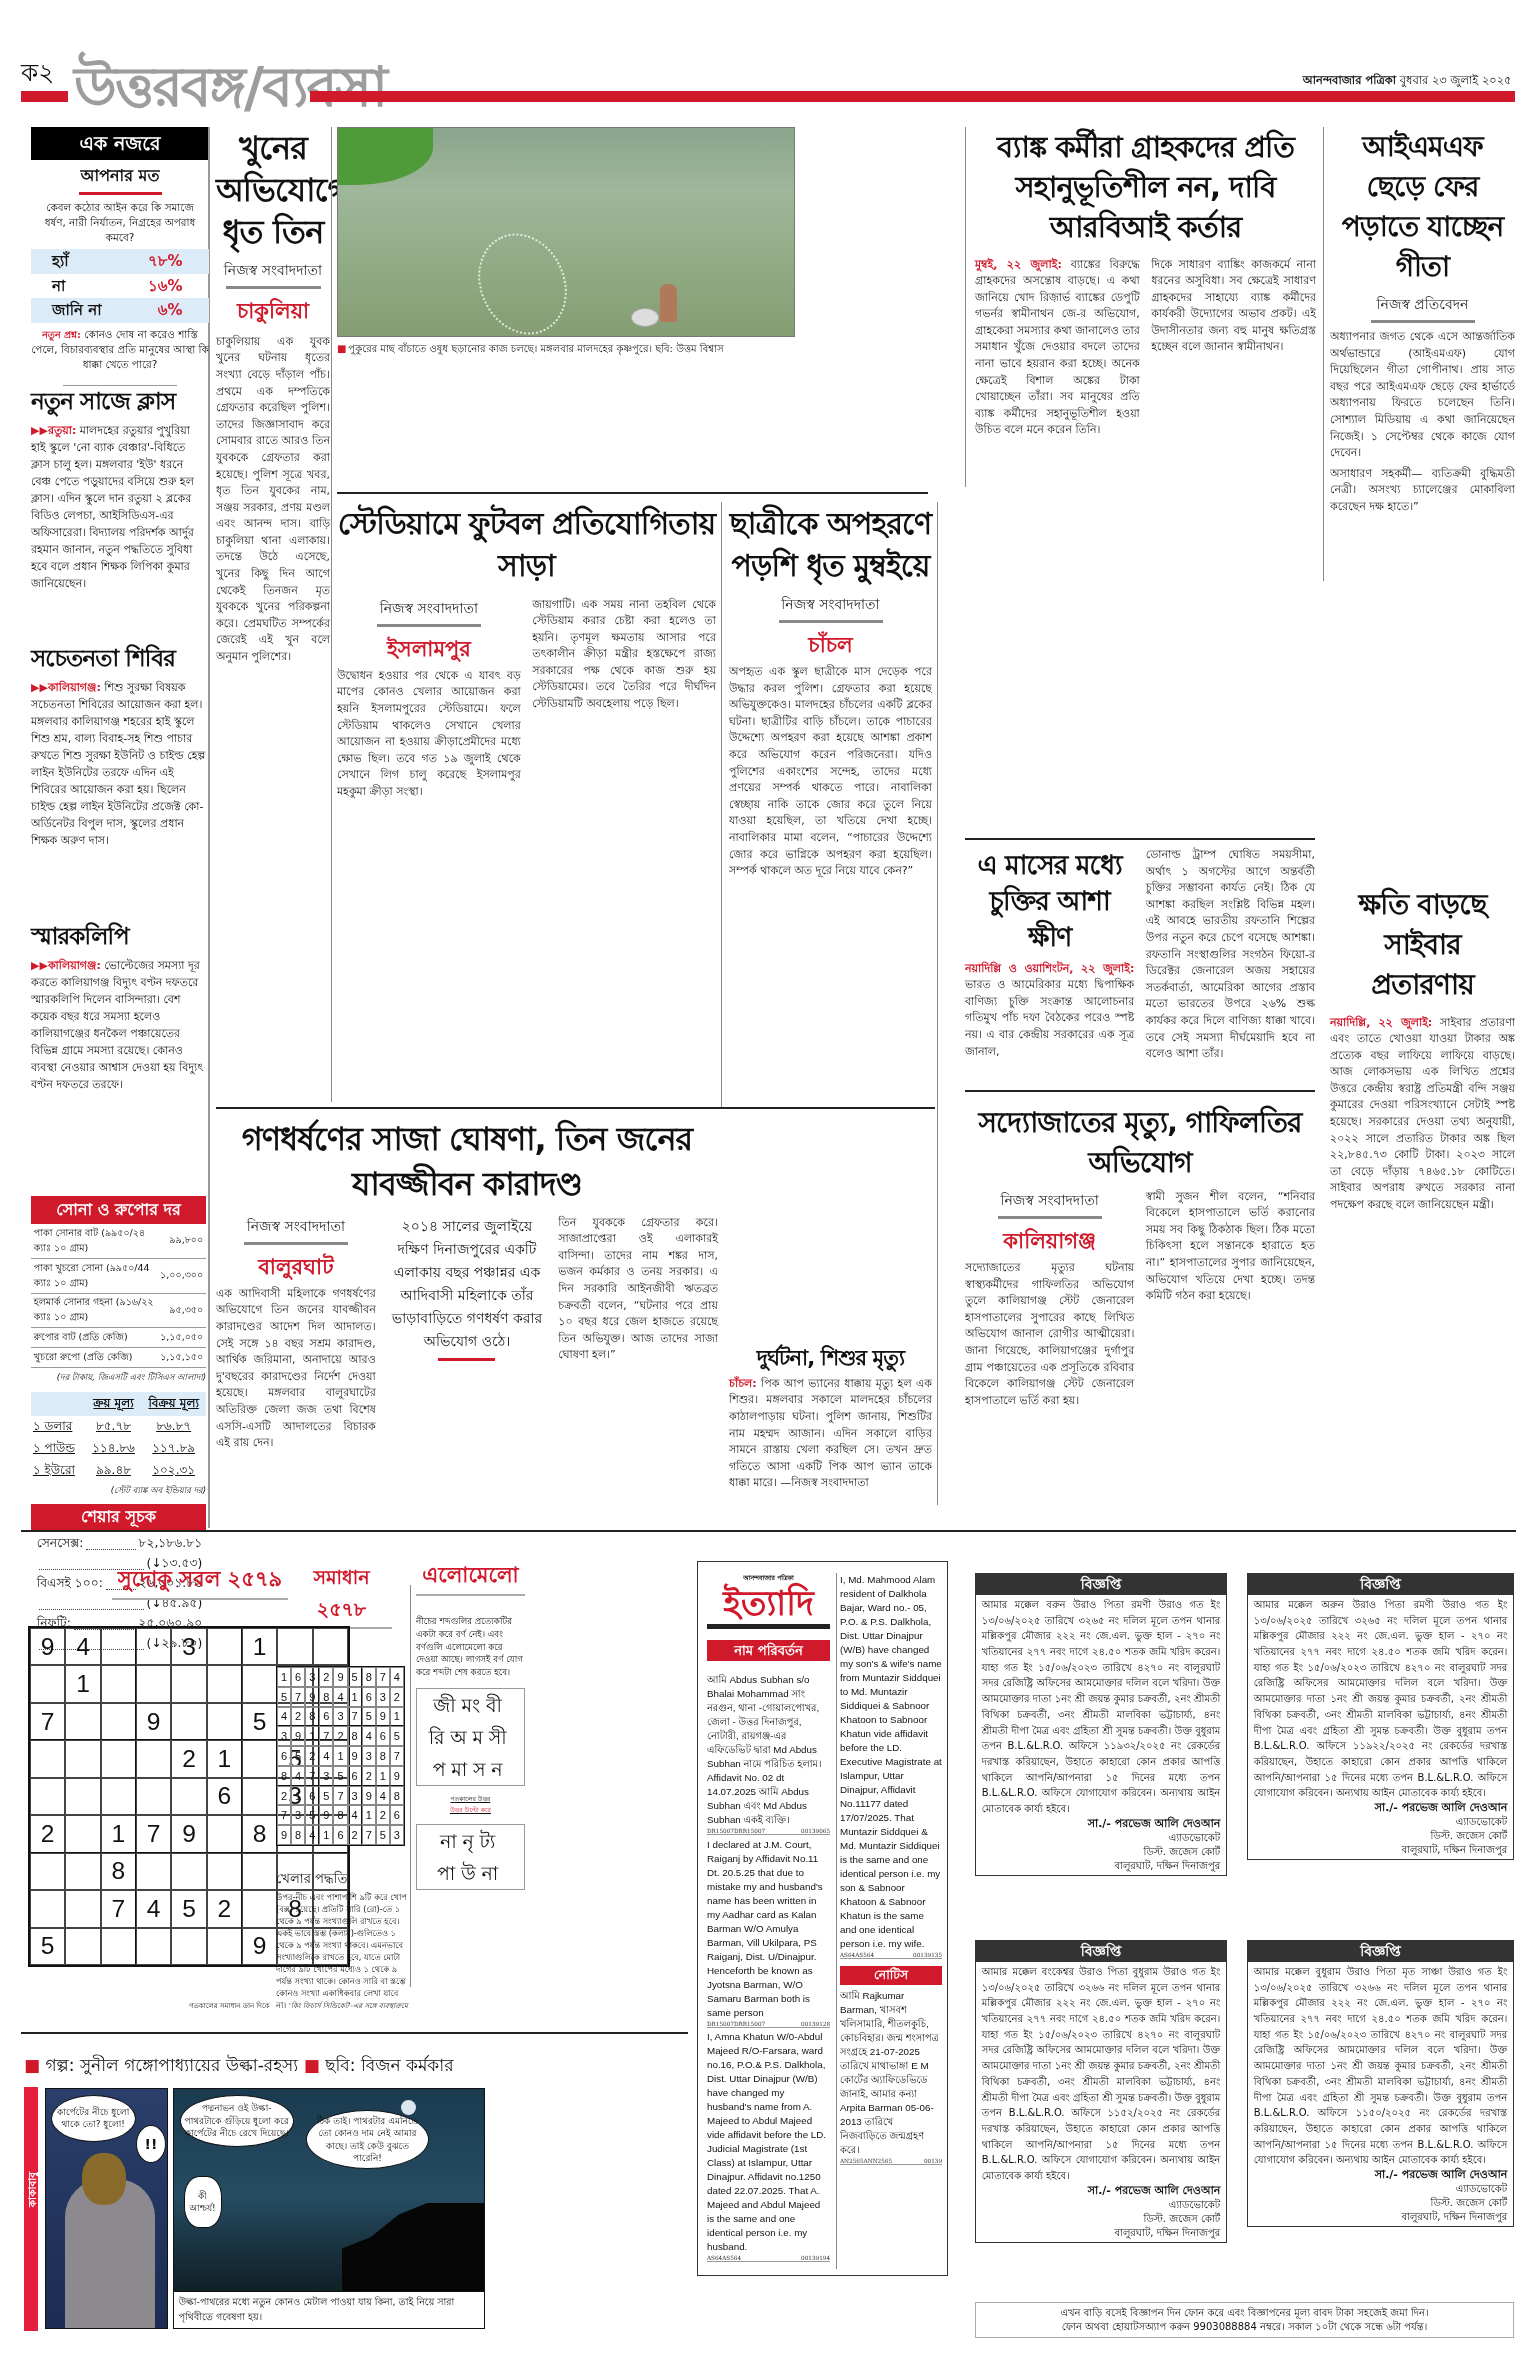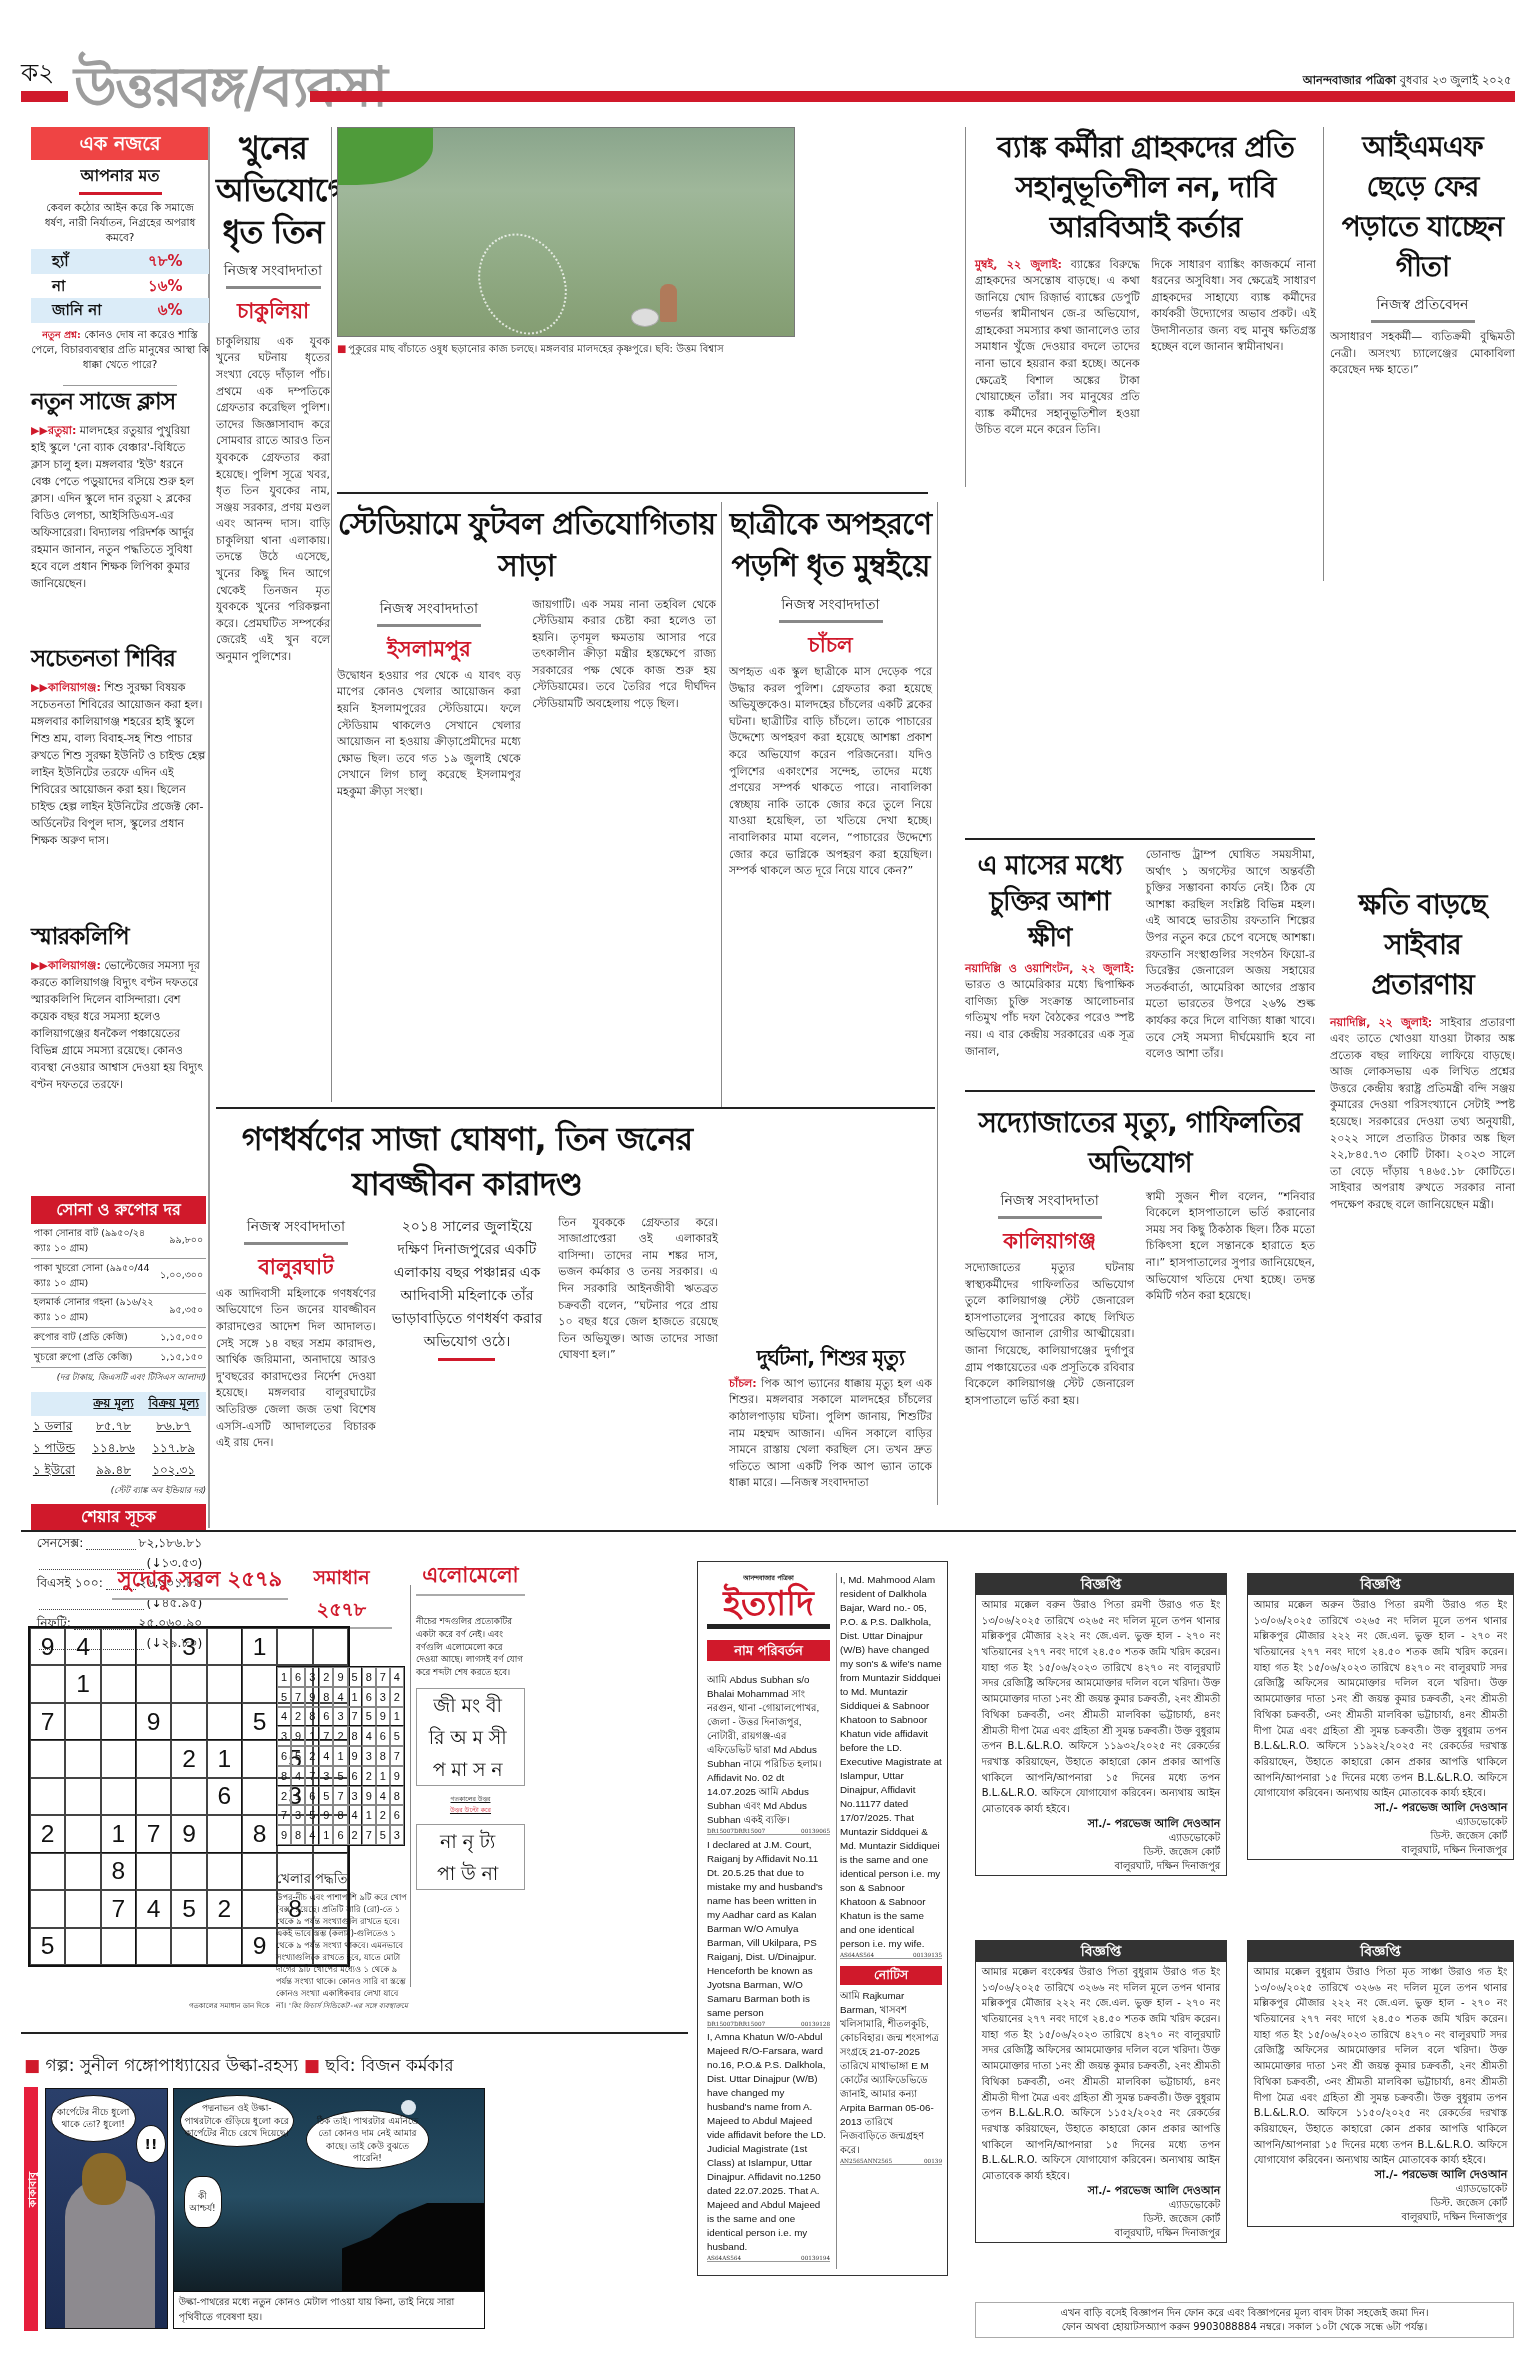--- a/index.html
+++ b/index.html
@@ -16,21 +16,21 @@
 
   
   #page-num { left: 21px; top: 54px; font-size: 24.6px; font-family: "DejaVu Sans", sans-serif; }
   #section-title { left: 74px; top: 45px; font-size: 55px; font-weight: bold; color: #9d9d9d; font-family: "DejaVu Sans", sans-serif; letter-spacing: -1.9px; }
   #red-bar-left { left: 21px; top: 91px; width: 47px; height: 11.4px; background: #d0192b; }
   #red-bar-right { left: 310px; top: 91px; width: 1205px; height: 11.4px; background: #d0192b; }
   #paper-date { right: 26.5px; top: 72px; font-size: 11.4px; font-family: "DejaVu Sans", sans-serif; }
   #paper-date b { font-weight: bold; }
 
   
-  #glance-head { left: 31px; top: 127px; width: 178px; height: 33px; background: #ef4444; color: #fff; font-size: 19px; font-weight: bold; text-align: center; line-height: 33px; font-family: "DejaVu Sans", sans-serif; }
+  #glance-head { left: 31px; top: 127px; width: 178px; height: 33px; background: #000000; color: #fff; font-size: 19px; font-weight: bold; text-align: center; line-height: 33px; font-family: "DejaVu Sans", sans-serif; }
   #sidebar-border { left: 208px; top: 127px; width: 1.9px; height: 1401px; background: #999; }
   .poll-row { display: flex; justify-content: space-between; padding: 0 26.5px 0 21px; font-size: 15px; font-weight: bold; height: 24.6px; line-height: 24.6px; font-family: "DejaVu Sans", sans-serif; }
   .poll-row.alt { background: #dbecf8; }
   .poll-row .pct { color: #d0192b; }
   .side-h { font-family: "DejaVu Sans", sans-serif; font-weight: bold; font-size: 23px; letter-spacing: -0.9px; }
   .side-txt { font-family: "DejaVu Sans", sans-serif; font-size: 11px; line-height: 17px; }
   .arrow { color: #d0192b; font-weight: bold; }
   .redbox-h { background: #d0192b; color: #fff; text-align: center; font-weight: bold; font-family: "DejaVu Sans", sans-serif; }
   table.rates { width: 100%; border-collapse: collapse; font-family: "DejaVu Sans", sans-serif; font-size: 9.5px; }
   table.rates td { border-bottom: 0.9px solid #999; padding: 1.9px 2.8px; vertical-align: middle; }
@@ -236,20 +236,21 @@
     <div class="txt" style="flex:1;"><span class="dateline">মুম্বই, ২২ জুলাই:</span> <span>ব্যাঙ্কের বিরুদ্ধে গ্রাহকদের অসন্তোষ বাড়ছে। এ কথা জানিয়ে খোদ রিজ়ার্ভ ব্যাঙ্কের ডেপুটি গভর্নর স্বামীনাথন জে-র অভিযোগ, গ্রাহকেরা সমস্যার কথা জানালেও তার সমাধান খুঁজে দেওয়ার বদলে তাদের নানা ভাবে হয়রান করা হচ্ছে। অনেক ক্ষেত্রেই বিশাল অঙ্কের টাকা খোয়াচ্ছেন তাঁরা। সব মানুষের প্রতি ব্যাঙ্ক কর্মীদের সহানুভূতিশীল হওয়া উচিত বলে মনে করেন তিনি।</span></div>
     <div class="txt" style="flex:1;">দিকে সাধারণ ব্যাঙ্কিং কাজকর্মে নানা ধরনের অসুবিধা। সব ক্ষেত্রেই সাধারণ গ্রাহকদের সাহায্যে ব্যাঙ্ক কর্মীদের কার্যকরী উদ্যোগের অভাব প্রকট। এই উদাসীনতার জন্য বহু মানুষ ক্ষতিগ্রস্ত হচ্ছেন বলে জানান স্বামীনাথন।</div>
   </div>
 </div>
 <div class="vrule" style="left:1323px; top:127px; height:454px;"></div>
 
 <div class="abs" style="left:1330px; top:127px; width:185px;">
   <div class="head" style="font-size:28px; line-height:40px;">আইএমএফ ছেড়ে ফের পড়াতে যাচ্ছেন গীতা</div>
   <div class="byline" style="margin-top:5.7px;">নিজস্ব প্রতিবেদন</div>
   <div class="rule-under" style="width:104px;"></div>
+  <div class="txt" style="margin-top:5.7px;">অধ্যাপনার জগত থেকে এসে আন্তর্জাতিক অর্থভান্ডারে (আইএমএফ) যোগ দিয়েছিলেন গীতা গোপীনাথ। প্রায় সাত বছর পরে আইএমএফ ছেড়ে ফের হার্ভার্ডে অধ্যাপনায় ফিরতে চলেছেন তিনি। সোশ্যাল মিডিয়ায় এ কথা জানিয়েছেন নিজেই। ১ সেপ্টেম্বর থেকে কাজে যোগ দেবেন।</div>
   <div class="txt" style="margin-top:3.8px;">অসাধারণ সহকর্মী— ব্যতিক্রমী বুদ্ধিমতী নেত্রী। অসংখ্য চ্যালেঞ্জের মোকাবিলা করেছেন দক্ষ হাতে।”</div>
 </div>
 
 <div class="hrule" style="left:337px; top:492px; width:591px; height:1.9px;"></div>
 <div class="abs" style="left:337px; top:503px; width:379px;">
   <div class="head" style="font-size:30px; line-height:42px;">স্টেডিয়ামে ফুটবল প্রতিযোগিতায় সাড়া</div>
   <div style="display:flex; gap:11.4px; margin-top:9.5px;">
     <div style="flex:1;">
       <div class="byline">নিজস্ব সংবাদদাতা</div>
       <div class="rule-under" style="width:104px;"></div>

